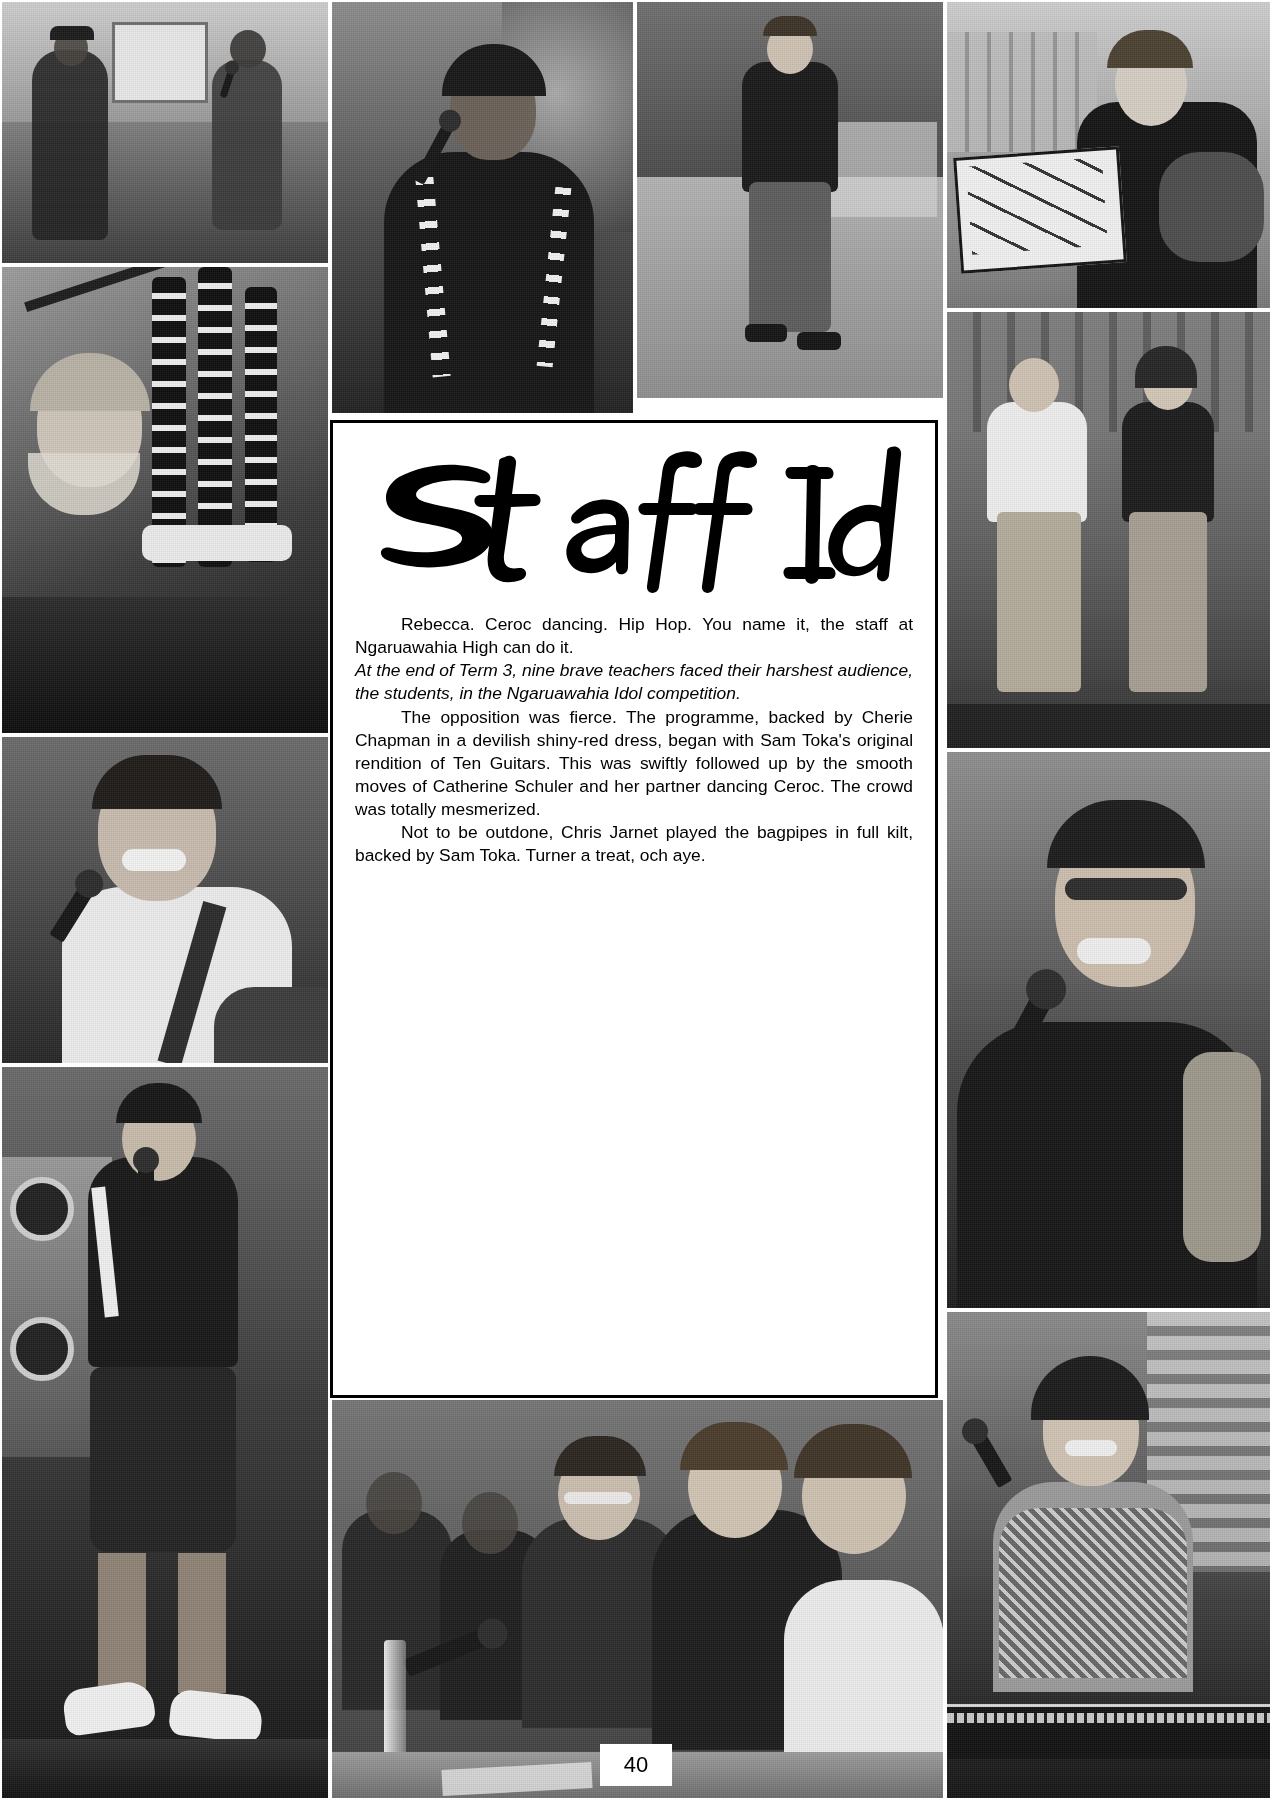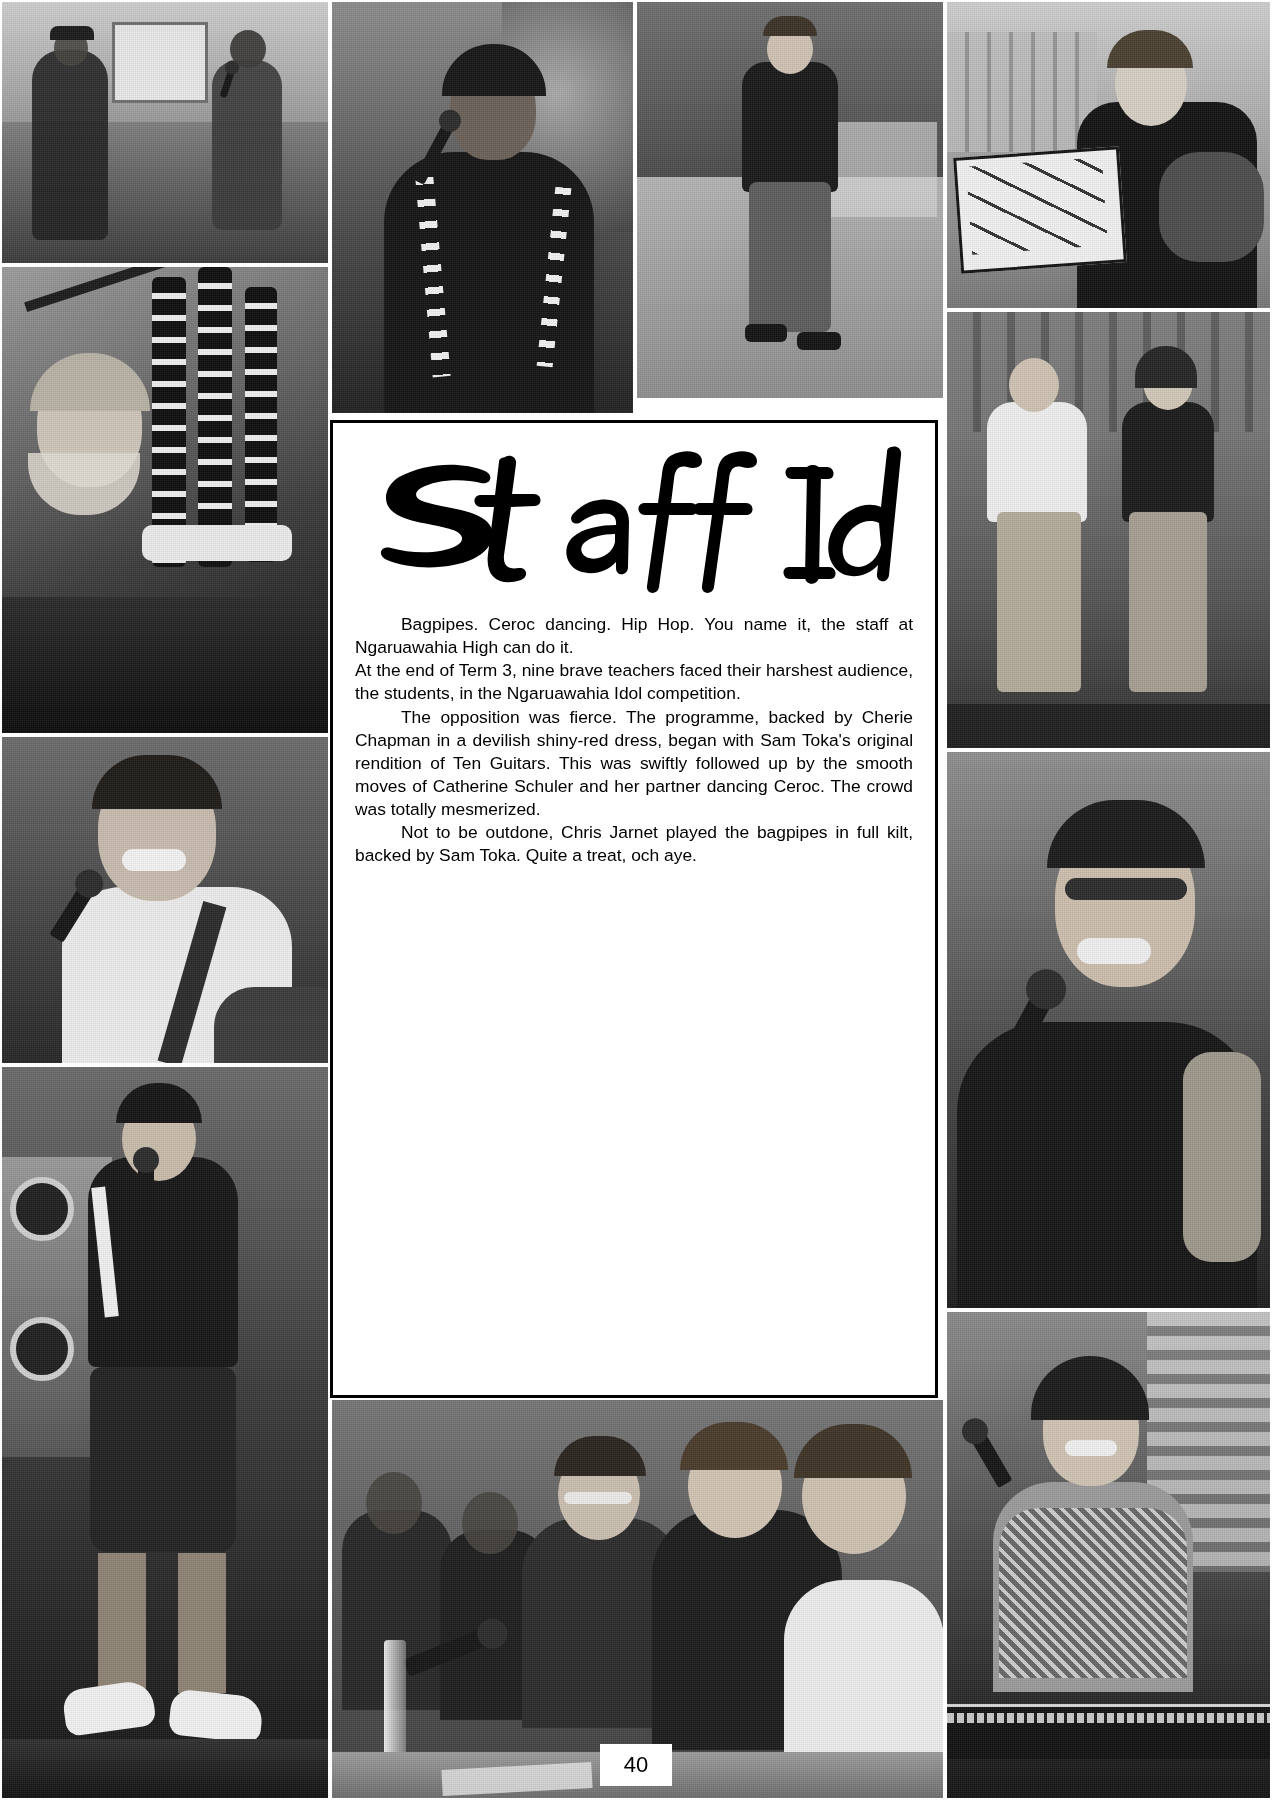--- a/index.html
+++ b/index.html
@@ -130,21 +130,21 @@
     font-size: 17.4px;
     line-height: 1.33;
     color: #000;
     text-align: justify;
     text-justify: inter-word;
   }
   .article-body p {
     margin: 0;
     text-indent: 46px;
   }
-  .article-body p.noindent { text-indent: 0; }
+  .article-body p.noindent { text-indent: 0; font-style: italic; }
 
   
   #page-number {
     position: absolute;
     left: 600px;
     top: 1744px;
     width: 72px;
     height: 42px;
     background: #ffffff;
     color: #000;
@@ -389,22 +389,22 @@
           <path d="M536 8c5-2 11 1 10 8l-12 120c-1 9-13 8-12-1l1-9c-9 10-23 14-35 9-15-7-19-28-10-45 10-19 32-29 48-22l6-55c0-3 1-4 4-5zm-12 76c-12-6-28 2-34 16-5 12-2 24 8 27 12 4 25-6 28-21z"></path>
 
           <path d="M596 62c22-5 38 11 33 34-4 21-22 36-42 33-21-3-30-24-22-44 6-14 18-21 31-23zm-2 13c-11 2-20 12-22 25-2 13 5 22 16 21 12-1 22-12 24-26 2-12-6-21-18-20z"></path>
 
           <path d="M660 8c5-2 11 1 10 8l-13 121c-1 9-13 8-12-1l13-124c0-2 1-3 2-4z"></path>
         </g>
       </svg>
     </div>
 
     <div class="article-body">
-      <p>Bagpipes. Ceroc dancing. Hip Hop. You name it, the staff at Ngaruawahia High can do it.</p>
+      <p>Rebecca. Ceroc dancing. Hip Hop. You name it, the staff at Ngaruawahia High can do it.</p>
       <p class="noindent">At the end of Term 3, nine brave teachers faced their harshest audience, the students, in the Ngaruawahia Idol competition.</p>
       <p>The opposition was fierce. The programme, backed by Cherie Chapman in a devilish shiny-red dress, began with Sam Toka's original rendition of Ten Guitars. This was swiftly followed up by the smooth moves of Catherine Schuler and her partner dancing Ceroc. The crowd was totally mesmerized.</p>
-      <p>Not to be outdone, Chris Jarnet played the bagpipes in full kilt, backed by Sam Toka. Quite a treat, och aye.</p>
+      <p>Not to be outdone, Chris Jarnet played the bagpipes in full kilt, backed by Sam Toka. Turner a treat, och aye.</p>
     </div>
   </div>
 
   <div id="page-number">40</div>
 
 </div>
 
 </body></html>

